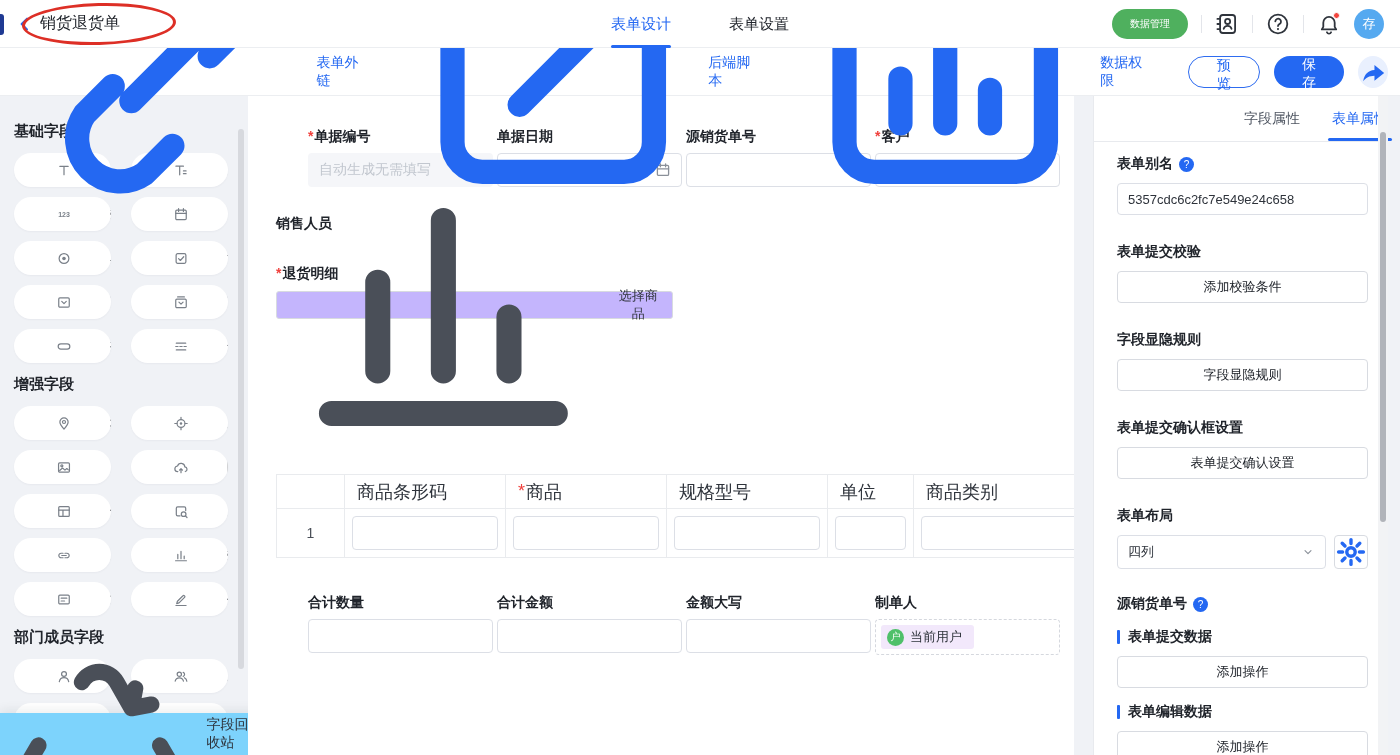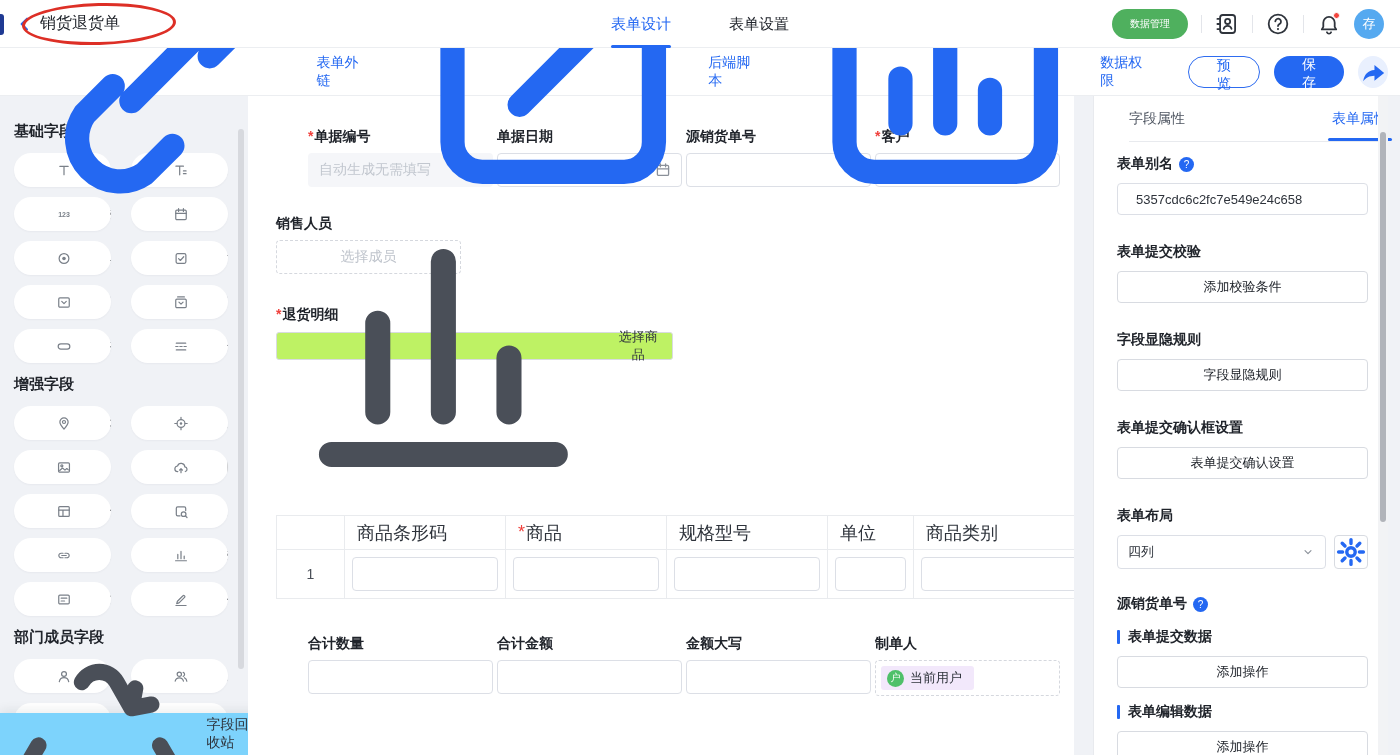--- a/index.html
+++ b/index.html
@@ -58,48 +58,48 @@
   .flabel { font-size:14px; font-weight:700; color:#20242b; margin-bottom:7px; }
   .req { color:#f0413d; margin-right:1px; }
   .finput { height:34px; border:1px solid #dcdfe6; border-radius:4px; background:#fff; display:flex; align-items:center; padding:0 10px; font-size:14px; color:#2e333b; }
   .finput.disabled { background:#f5f6f9; border-color:transparent; }
   .ph { color:#c2c7cf; }
   .finput .tail-ic { margin-left:auto; width:16px; height:16px; color:#8a9099; }
   .finput .tail-ic svg { width:16px; height:16px; }
   .dashedbox { height:34px; border:1px dashed #d5d8de; border-radius:4px; background:#fff; display:flex; align-items:center; justify-content:center; font-size:14px; color:#bfc4cc; }
   .sales-block { margin-bottom:32px; }
   .detail-label { margin-bottom:0; }
-  .btn-pick { margin-top:8px; height:28px; display:inline-flex; align-items:center; gap:19px; padding:0 12px; border:1px solid #d8dbe0; border-radius:3px; background:#bef264; font-size:13px; color:#2e333b; cursor:pointer; }
+  .btn-pick { margin-top:8px; height:28px; display:inline-flex; align-items:center; gap:19px; padding:0 12px; border:1px solid #d8dbe0; border-radius:3px; background:#c4b5fd; font-size:13px; color:#2e333b; cursor:pointer; }
   .btn-pick svg { width:14px; height:14px; color:#4a4f58; }
 
   .dtable-clip { margin-top:11px; width:798px; overflow:hidden; }
   .dtable { width:837px; border:1px solid #e9ebee; background:#fff; }
   .dt-row { display:flex; }
   .dt-cell { flex:none; border-right:1px solid #e9ebee; }
   .dt-head .dt-cell { height:34px; display:flex; align-items:center; padding:0 12px; font-size:18px; color:#2e333b; border-bottom:1px solid #e9ebee; }
   .dt-body .dt-cell { height:48px; display:flex; align-items:center; padding:0 7px; }
   .dt-num { justify-content:center; font-size:14px; color:#4a4f58; padding:0 !important; }
   .cell-input { width:100%; height:34px; border:1px solid #dcdfe6; border-radius:4px; background:#fff; }
 
   .row4 { margin-top:36px; }
   .member-dashed { height:36px; border:1px dashed #d5d8de; border-radius:4px; background:#fff; display:flex; align-items:center; padding:0 5px; }
   .member-tag { display:inline-flex; align-items:center; gap:6px; background:#f2e8fb; border-radius:3px; padding:3px 12px 3px 6px; font-size:13px; color:#2e333b; }
   .member-tag .mt-ic { width:17px; height:17px; border-radius:50%; background:#4fc06a; color:#fff; font-size:10px; display:flex; align-items:center; justify-content:center; }
 
   
   .panel { width:295px; flex:none; margin-left:19px; background:#fff; border-left:1px solid #e8eaee; position:relative; }
-  .p-tabs { height:46px; display:flex; justify-content:space-between; gap:56px; border-bottom:1px solid #e8eaee;margin-left:35px; }
+  .p-tabs { height:46px; display:flex; justify-content:flex-end; gap:32px; border-bottom:1px solid #e8eaee; }
   .p-tab { position:relative; display:flex; align-items:center; font-size:14px; color:#4e5561; cursor:pointer; }
   .p-tab.active { color:#2468f2; }
   .p-tab.active::after { content:""; position:absolute; left:-4px; right:-4px; bottom:0; height:3px; background:#2468f2; border-radius:2px; }
   .p-body { padding:13px 20px 0 23px; }
   .p-label { display:flex; align-items:center; gap:6px; font-size:14px; font-weight:700; color:#20242b; margin:28px 0 10px; }
   .p-label.first { margin-top:0; }
   .help-dot { width:15px; height:15px; border-radius:50%; background:#2468f2; color:#fff; font-size:10px; font-weight:400; display:flex; align-items:center; justify-content:center; cursor:pointer; }
-  .p-input { height:32px; border:1px solid #dcdfe6; border-radius:4px; display:flex; align-items:center; padding:0 18px; font-size:13px; color:#2e333b; }
+  .p-input { height:32px; border:1px solid #dcdfe6; border-radius:4px; display:flex; align-items:center; padding:0 10px; font-size:13px; color:#2e333b; }
   .p-btn { width:100%; height:32px; border:1px solid #d8dbe1; border-radius:4px; background:#fff; font-size:13px; color:#20242b; cursor:pointer; font-family:inherit; }
   .layout-row { display:flex; gap:8px; }
   .p-select { flex:1; height:34px; border:1px solid #dcdfe6; border-radius:4px; display:flex; align-items:center; padding:0 10px; font-size:13px; color:#2e333b; cursor:pointer; }
   .p-select .tail-ic { margin-left:auto; width:14px; height:14px; color:#8a9099; }
   .p-select .tail-ic svg { width:14px; height:14px; }
   .gear-btn { width:34px; height:34px; border:1px solid #d8dbe1; border-radius:4px; background:#fff; color:#2468f2; display:flex; align-items:center; justify-content:center; cursor:pointer; }
   .gear-btn svg { width:17px; height:17px; }
   .sub-label { display:flex; align-items:center; gap:8px; font-size:14px; font-weight:700; color:#20242b; margin:15px 0 10px; }
   .sub-bar { width:3px; height:14px; background:#2468f2; border-radius:1px; }
   .ext-label { margin-top:26px; margin-bottom:4px; }
@@ -451,25 +451,20 @@
             </div>
         </div>
         <div class="field">
           <div class="flabel"><span class="req">*</span><span>客户</span></div>
           <div class="finput"></div>
         </div>
       </div>
 
       <div class="sales-block">
         <div class="flabel"><span>销售人员</span></div>
-        <div class="field">
-            <div class="dashedbox">
-              <span>选择成员</span>
-            </div>
-          </div>
       </div>
 
       <div>
         <div class="flabel detail-label"><span class="req">*</span><span>退货明细</span></div>
         <button class="btn-pick">
             <i style="display: inline-flex; width: 100%;">
               <svg viewBox="0 0 16 16" fill="none" stroke="currentColor" stroke-width="1.3" stroke-linecap="round" stroke-linejoin="round" style="width:100%;height:100%;display:block">
                 <path d="M2.2 13.6h11.6M4.6 11.4V6.8M8 11.4V3.6M11.4 11.4V8.6"></path>
               </svg>
             </i>

